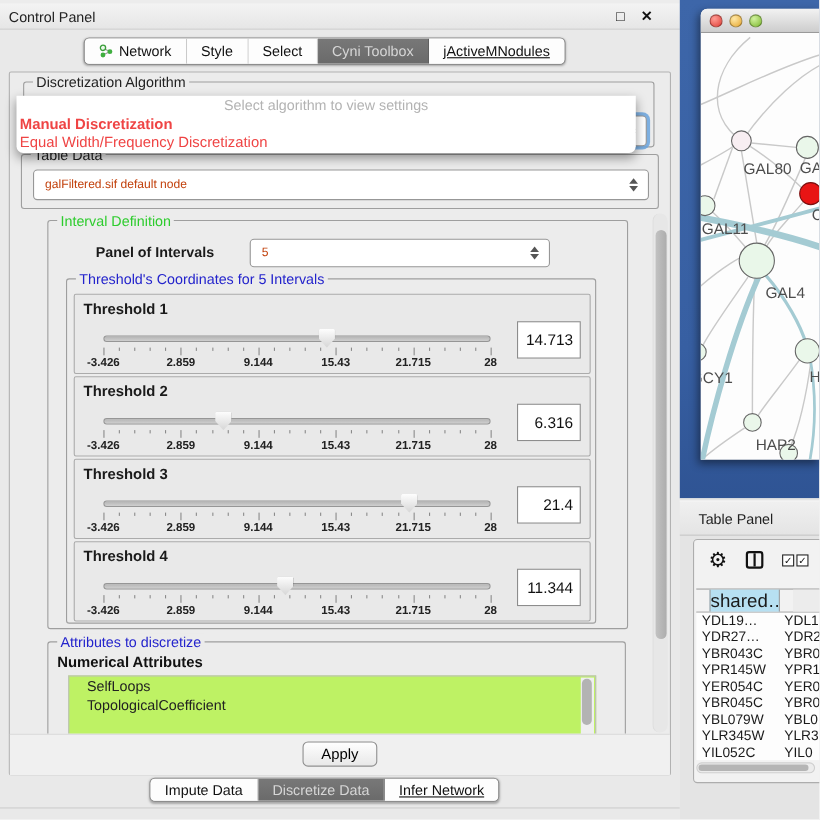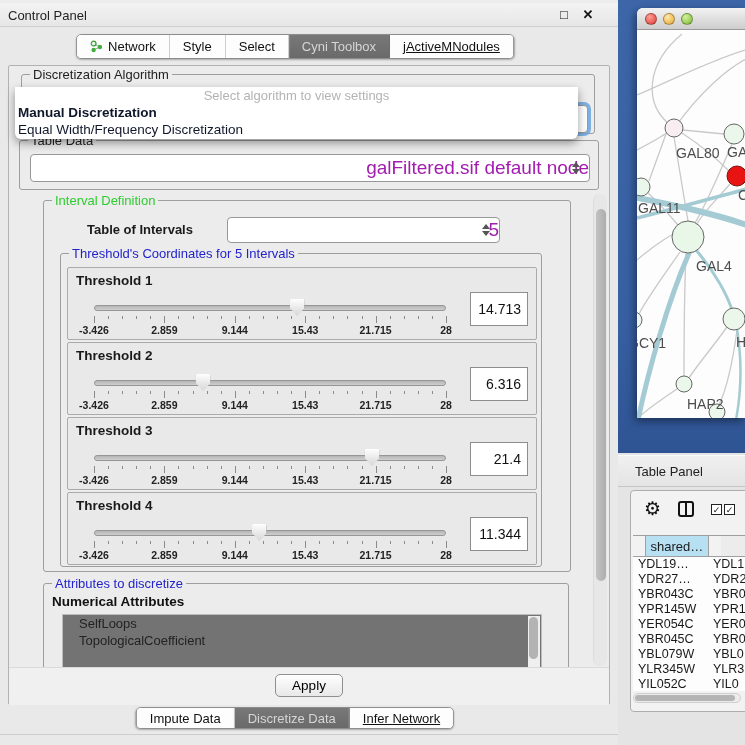--- a/index.html
+++ b/index.html
@@ -27,33 +27,33 @@
   
   #main-panel { position:absolute; left:8px; top:62px; width:602px; height:640px; background:#ececec; border:1px solid #b2b2b2; border-radius:2px; }
 
   .groupbox { position:absolute; border:1px solid #9e9e9e; border-radius:3px; }
   .group-label { position:absolute; top:-8px; left:8px; background:#ececec; padding:0 3px; font-size:13px; }
   .gl-dark { color:#222; }
   .gl-green { color:#2ecc2e; }
   .gl-blue { color:#2323cc; }
 
   .combo { position:absolute; background:#fff; border:1px solid #979797; border-radius:4px; display:flex; align-items:center; }
-  .combo .combo-text { padding-left:10px; font-size:19px; color:#a21caf; flex:1; overflow:hidden; white-space:nowrap;text-align:right; }
+  .combo .combo-text { padding-left:10px; font-size:11px; color:#c2410c; flex:1; overflow:hidden; white-space:nowrap; }
   .spinner { position:absolute; right:9px; top:50%; transform:translateY(-50%); display:flex; flex-direction:column; gap:2px; }
   .spinner i { display:block; width:0; height:0; border-left:4px solid transparent; border-right:4px solid transparent; }
   .spinner .up { border-bottom:5px solid #555; }
   .spinner .dn { border-top:5px solid #555; }
 
   #algo-group { left:12px; top:8px; width:574px; height:60px; }
   #algo-combo { left:8px; top:30px; width:558px; height:28px; box-shadow:0 0 0 3px rgba(106,164,222,.85); }
 
   
   #algo-popup { position:absolute; left:15px; top:84px; width:563px; height:52px; background:#fff; border-radius:0 0 6px 6px; box-shadow:0 4px 10px rgba(0,0,0,.4); z-index:50; }
   #algo-popup .hint { height:17px; line-height:17px; text-align:center; color:#b3b3b3; font-size:13px; }
-  #algo-popup .opt { height:17px; line-height:17px; padding-left:3px; color:#0f172a; font-size:13.5px; }
+  #algo-popup .opt { height:17px; line-height:17px; padding-left:3px; color:#ef4444; font-size:13.5px; }
   #algo-popup .opt.bold { font-weight:bold; }
 
   #tabledata-group { left:10px; top:74px; width:580px; height:50px; }
   #tabledata-combo { left:10px; top:13px; width:560px; height:28px; }
 
   
   #scroll-area { position:absolute; left:0; top:128px; width:588px; height:475px; overflow:hidden; }
   #main-scrollbar { position:absolute; right:2px; top:128px; width:14px; height:472px; background:#e7e7e7; border-left:1px solid #dcdcdc; border-radius:7px; }
   #main-scrollbar .thumb { position:absolute; left:2px; top:15px; width:10px; height:372px; background:linear-gradient(90deg,#c2c2c2,#adadad); border-radius:5px; }
 
@@ -69,21 +69,21 @@
   .slider .track { position:absolute; left:0; top:1px; width:100%; height:6px; background:linear-gradient(#b5b5b5,#cfcfcf); border:1px solid #969696; border-radius:3px; }
   .slider .thumb { position:absolute; top:-5px; width:15px; height:17px; transform:translateX(-50%); background:linear-gradient(#fefefe,#d6d6d6); clip-path:polygon(8% 0,92% 0,100% 10%,100% 52%,50% 100%,0 52%,0 10%); filter:drop-shadow(0 0 1px rgba(0,0,0,.6)); }
   .tick-strip { position:absolute; left:26px; top:48px; width:352px; height:7px; }
   .tick-strip i { position:absolute; top:0; width:1px; background:#8a8a8a; }
   .tick-labels { position:absolute; left:26px; top:56px; width:352px; height:12px; }
   .tick-labels span { position:absolute; transform:translateX(-50%); font-size:10.5px; font-weight:bold; color:#222; white-space:nowrap; }
   .value-field { position:absolute; right:8px; top:24px; width:58px; height:34px; background:#fff; border:1px solid #8d8d8d; font-family:"Liberation Sans",sans-serif; font-size:14px; color:#111; text-align:right; padding-right:6px; }
 
   #attr-group { left:34px; top:389px; width:526px; height:100px; }
   #attr-subtitle { position:absolute; left:8px; top:10px; font-weight:bold; font-size:13.5px; color:#111; }
-  #attr-list { position:absolute; left:18px; top:30px; width:480px; height:60px; background:#737373; border:1px solid #bdbdbd; overflow:hidden; }
+  #attr-list { position:absolute; left:18px; top:30px; width:480px; height:60px; background:#bef264; border:1px solid #bdbdbd; overflow:hidden; }
   #attr-list .item { padding-left:16px; height:17px; line-height:17px; font-size:13px; color:#222; }
   #attr-scrollbar { position:absolute; right:1px; top:1px; width:12px; height:56px; background:#efefef; }
   #attr-scrollbar .thumb { position:absolute; left:1px; top:1px; width:9px; height:42px; background:#b3b3b3; border-radius:5px; }
 
   #apply-strip { position:absolute; left:0; top:601px; width:600px; height:38px; background:#f0f0f0; border-top:1px solid #dadada; }
   #apply-btn { position:absolute; left:50%; transform:translateX(-50%); top:6px; width:68px; height:23px; background:linear-gradient(#fefefe,#e8e8e8); border:1px solid #8f8f8f; border-radius:5px; font-size:13.5px; text-align:center; line-height:21px; }
 
   #cp-bottom-line { position:absolute; left:0; top:731px; width:618px; height:1px; background:#cdcdcd; }
 
   
@@ -102,21 +102,21 @@
   #tp-title { position:absolute; left:17px; top:8px; font-size:13px; color:#222; }
   #tp-inner { position:absolute; left:12px; top:37px; width:130px; height:222px; background:#f2f2f2; border:1px solid #adadad; border-radius:4px; }
   #tp-toolbar { position:absolute; left:0; top:0; width:100%; height:40px; }
   #gear-ic { position:absolute; left:13px; top:6px; font-size:19px; color:#111; }
   #split-ic { position:absolute; left:47px; top:10px; width:16px; height:16px; border:2px solid #111; border-radius:3px; }
   #split-ic::after { content:""; position:absolute; left:5px; top:0; width:2px; height:12px; background:#111; }
   .cb-ic { position:absolute; top:13px; width:11px; height:11px; border:1.5px solid #222; background:#fff; font-size:9px; line-height:10px; text-align:center; color:#111; }
   #cb1 { left:80px; } #cb2 { left:93px; }
   #tp-table { position:absolute; left:2px; top:44px; width:160px; }
   .tp-header { display:flex; height:22px; border-top:1px solid #9f9f9f; border-bottom:1px solid #9f9f9f; }
-  .tp-hcell { height:100%; font-size:13px; line-height:21px; text-align:center; border-right:1px solid #9f9f9f; overflow:hidden;margin-left:12px; }
+  .tp-hcell { height:100%; font-size:17px; line-height:21px; text-align:center; border-right:1px solid #9f9f9f; overflow:hidden;margin-left:12px; }
   .tp-hcell.c1 { width:74px; background:#b7e0f2; border-left:1px solid #9f9f9f; }
   .tp-hcell.c2 { width:84px; background:#ececec; }
   #tp-rows { height:134px; overflow:hidden; background:#fdfdfd; }
   .tp-row { display:flex; height:15px; }
   .tp-cell { font-size:12.5px; line-height:15px; white-space:nowrap; overflow:hidden; }
   .tp-cell.c1 { width:74px; padding-left:5px; }
   .tp-cell.c2 { width:84px; padding-left:6px; }
   #tp-hscroll { position:absolute; left:2px; top:202px; width:108px; height:10px; background:#ececec; border:1px solid #cfcfcf; border-radius:5px; }
   #tp-hscroll .thumb { position:absolute; left:1px; top:1px; width:100px; height:6px; background:#b5b5b5; border-radius:4px; }
 </style>
@@ -178,21 +178,21 @@
               <i class="up"></i>
               <i class="dn"></i>
             </span>
         </div>
       </div>
 
       <div id="scroll-area">
 
         <div class="groupbox" id="interval-group">
           <span class="group-label gl-green">Interval Definition</span>
-          <span id="num-label">Table of Intervals</span>
+          <span id="num-label">Panel of Intervals</span>
           <div class="combo" id="num-combo">
             <span class="combo-text">5</span>
             <span class="spinner">
                 <i class="up"></i>
                 <i class="dn"></i>
               </span>
           </div>
 
           <div class="groupbox" id="thresh-group">
             <span class="group-label gl-blue">Threshold's Coordinates for 5 Intervals</span>

